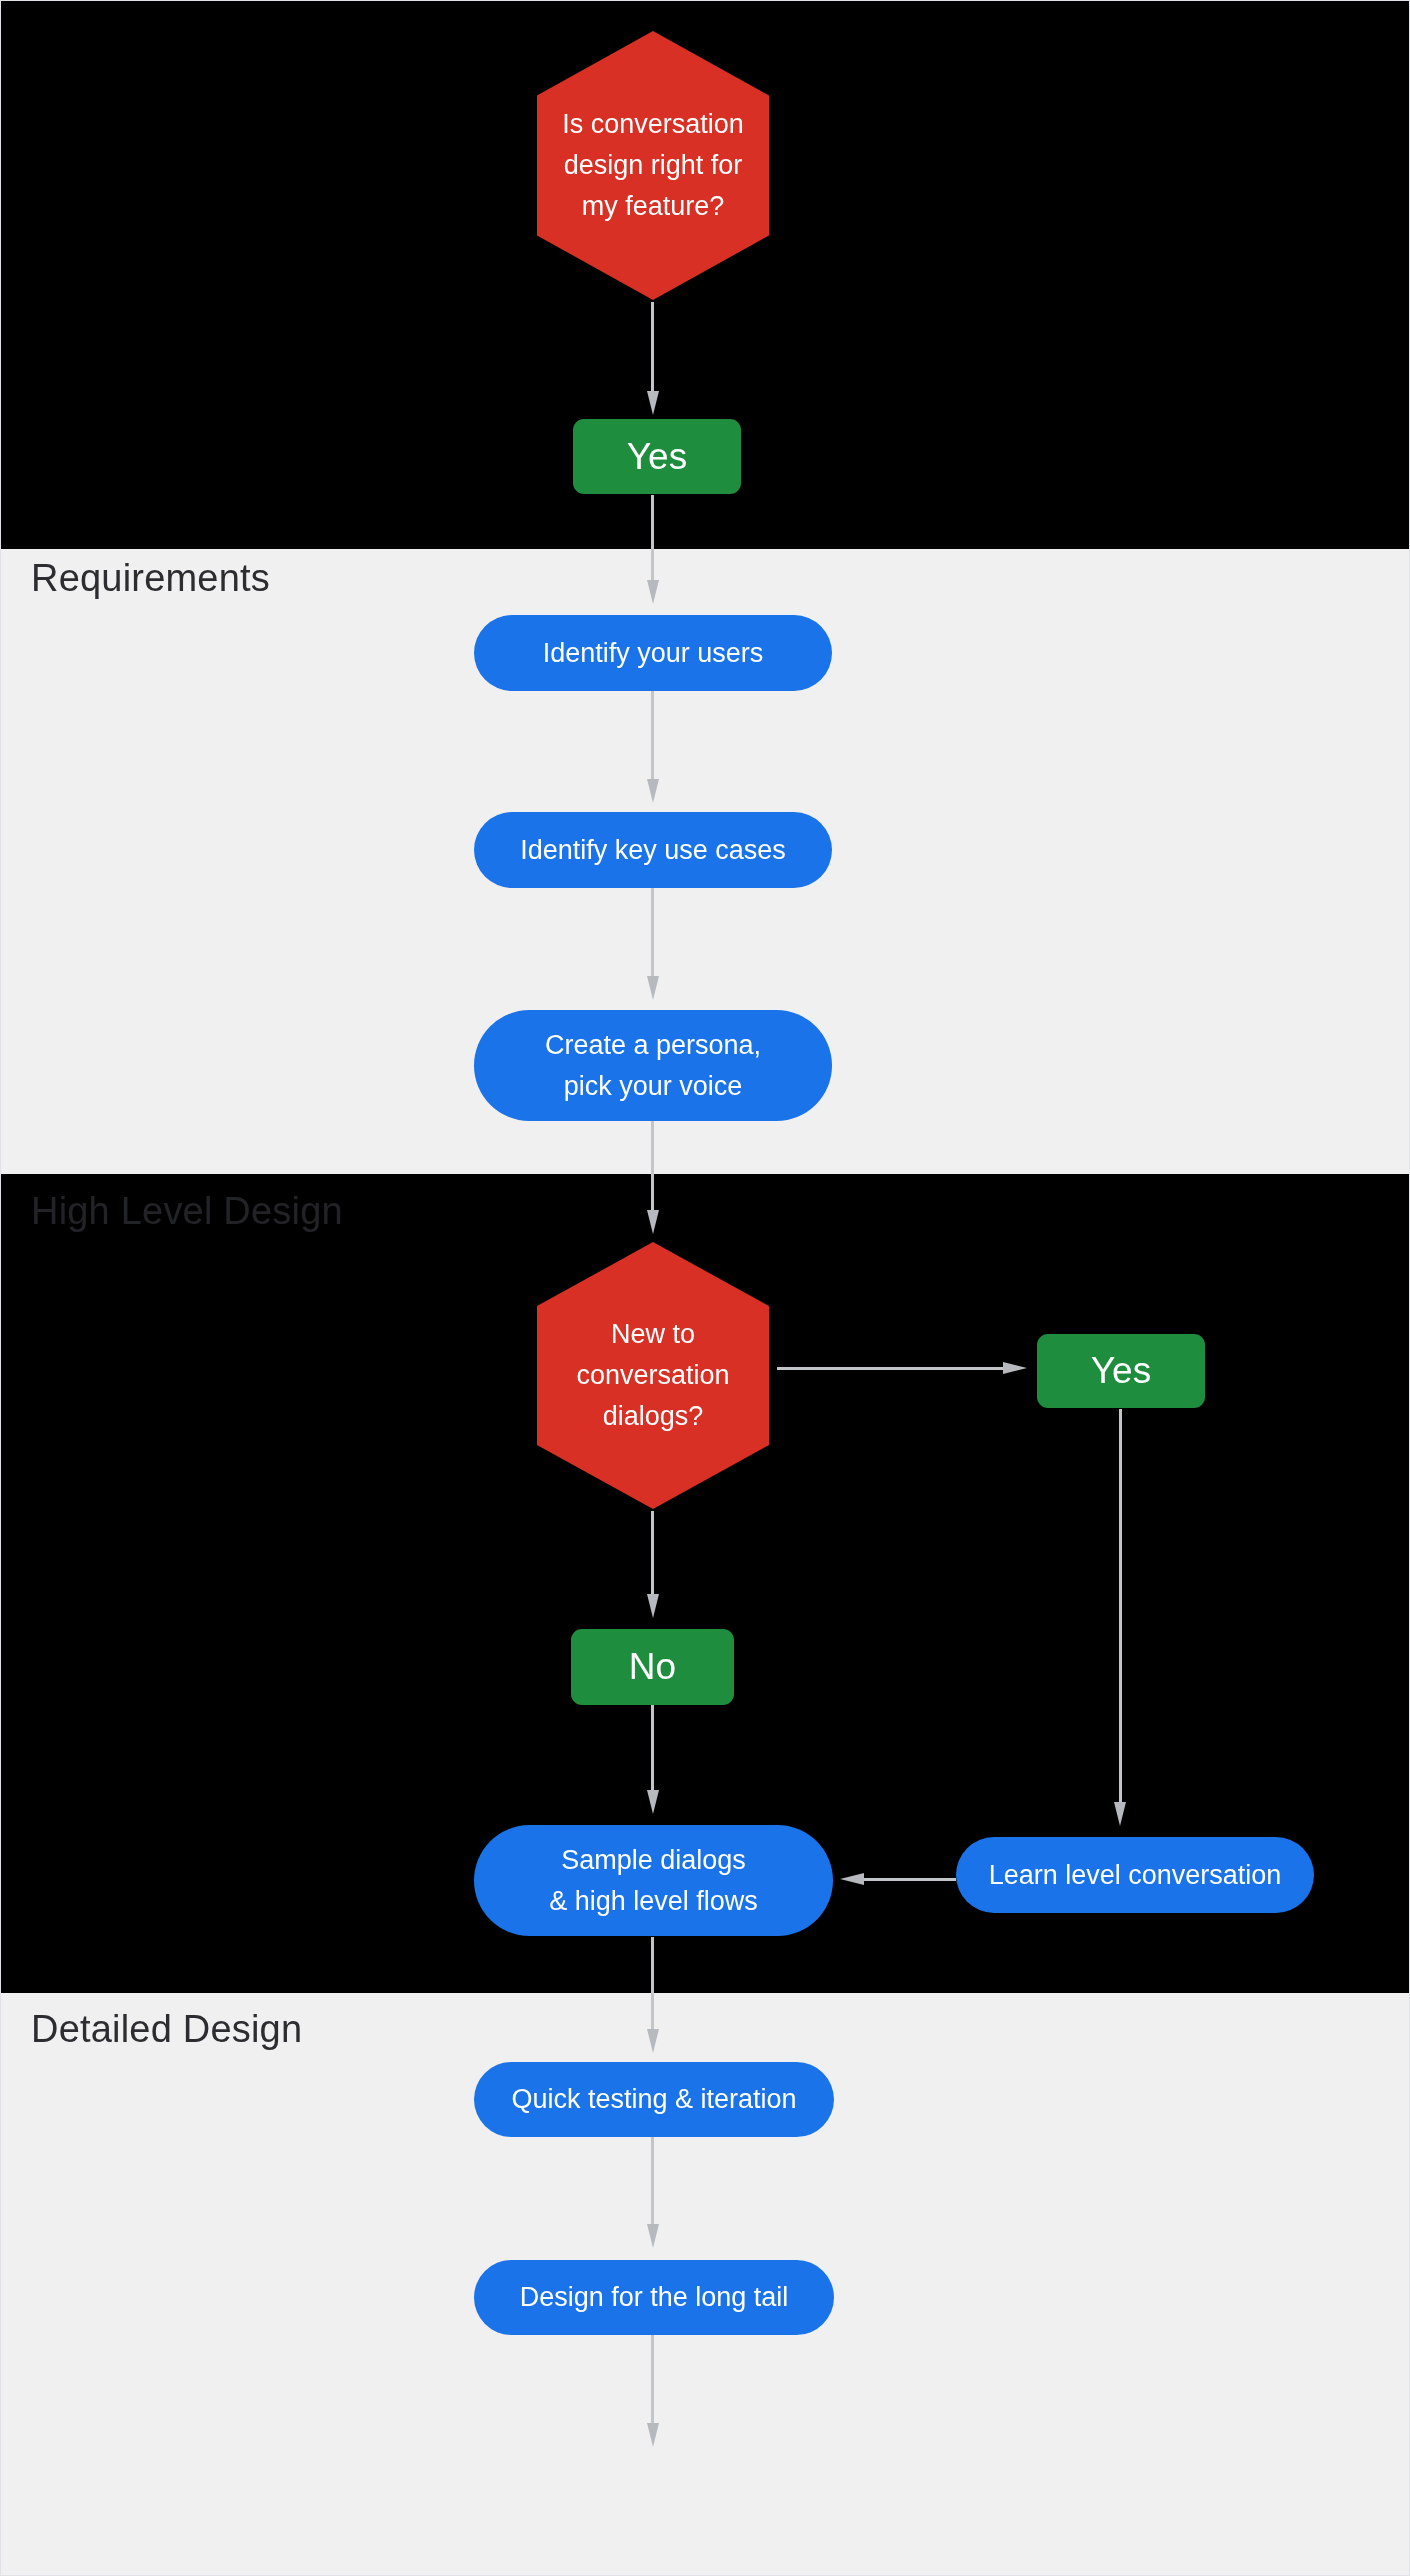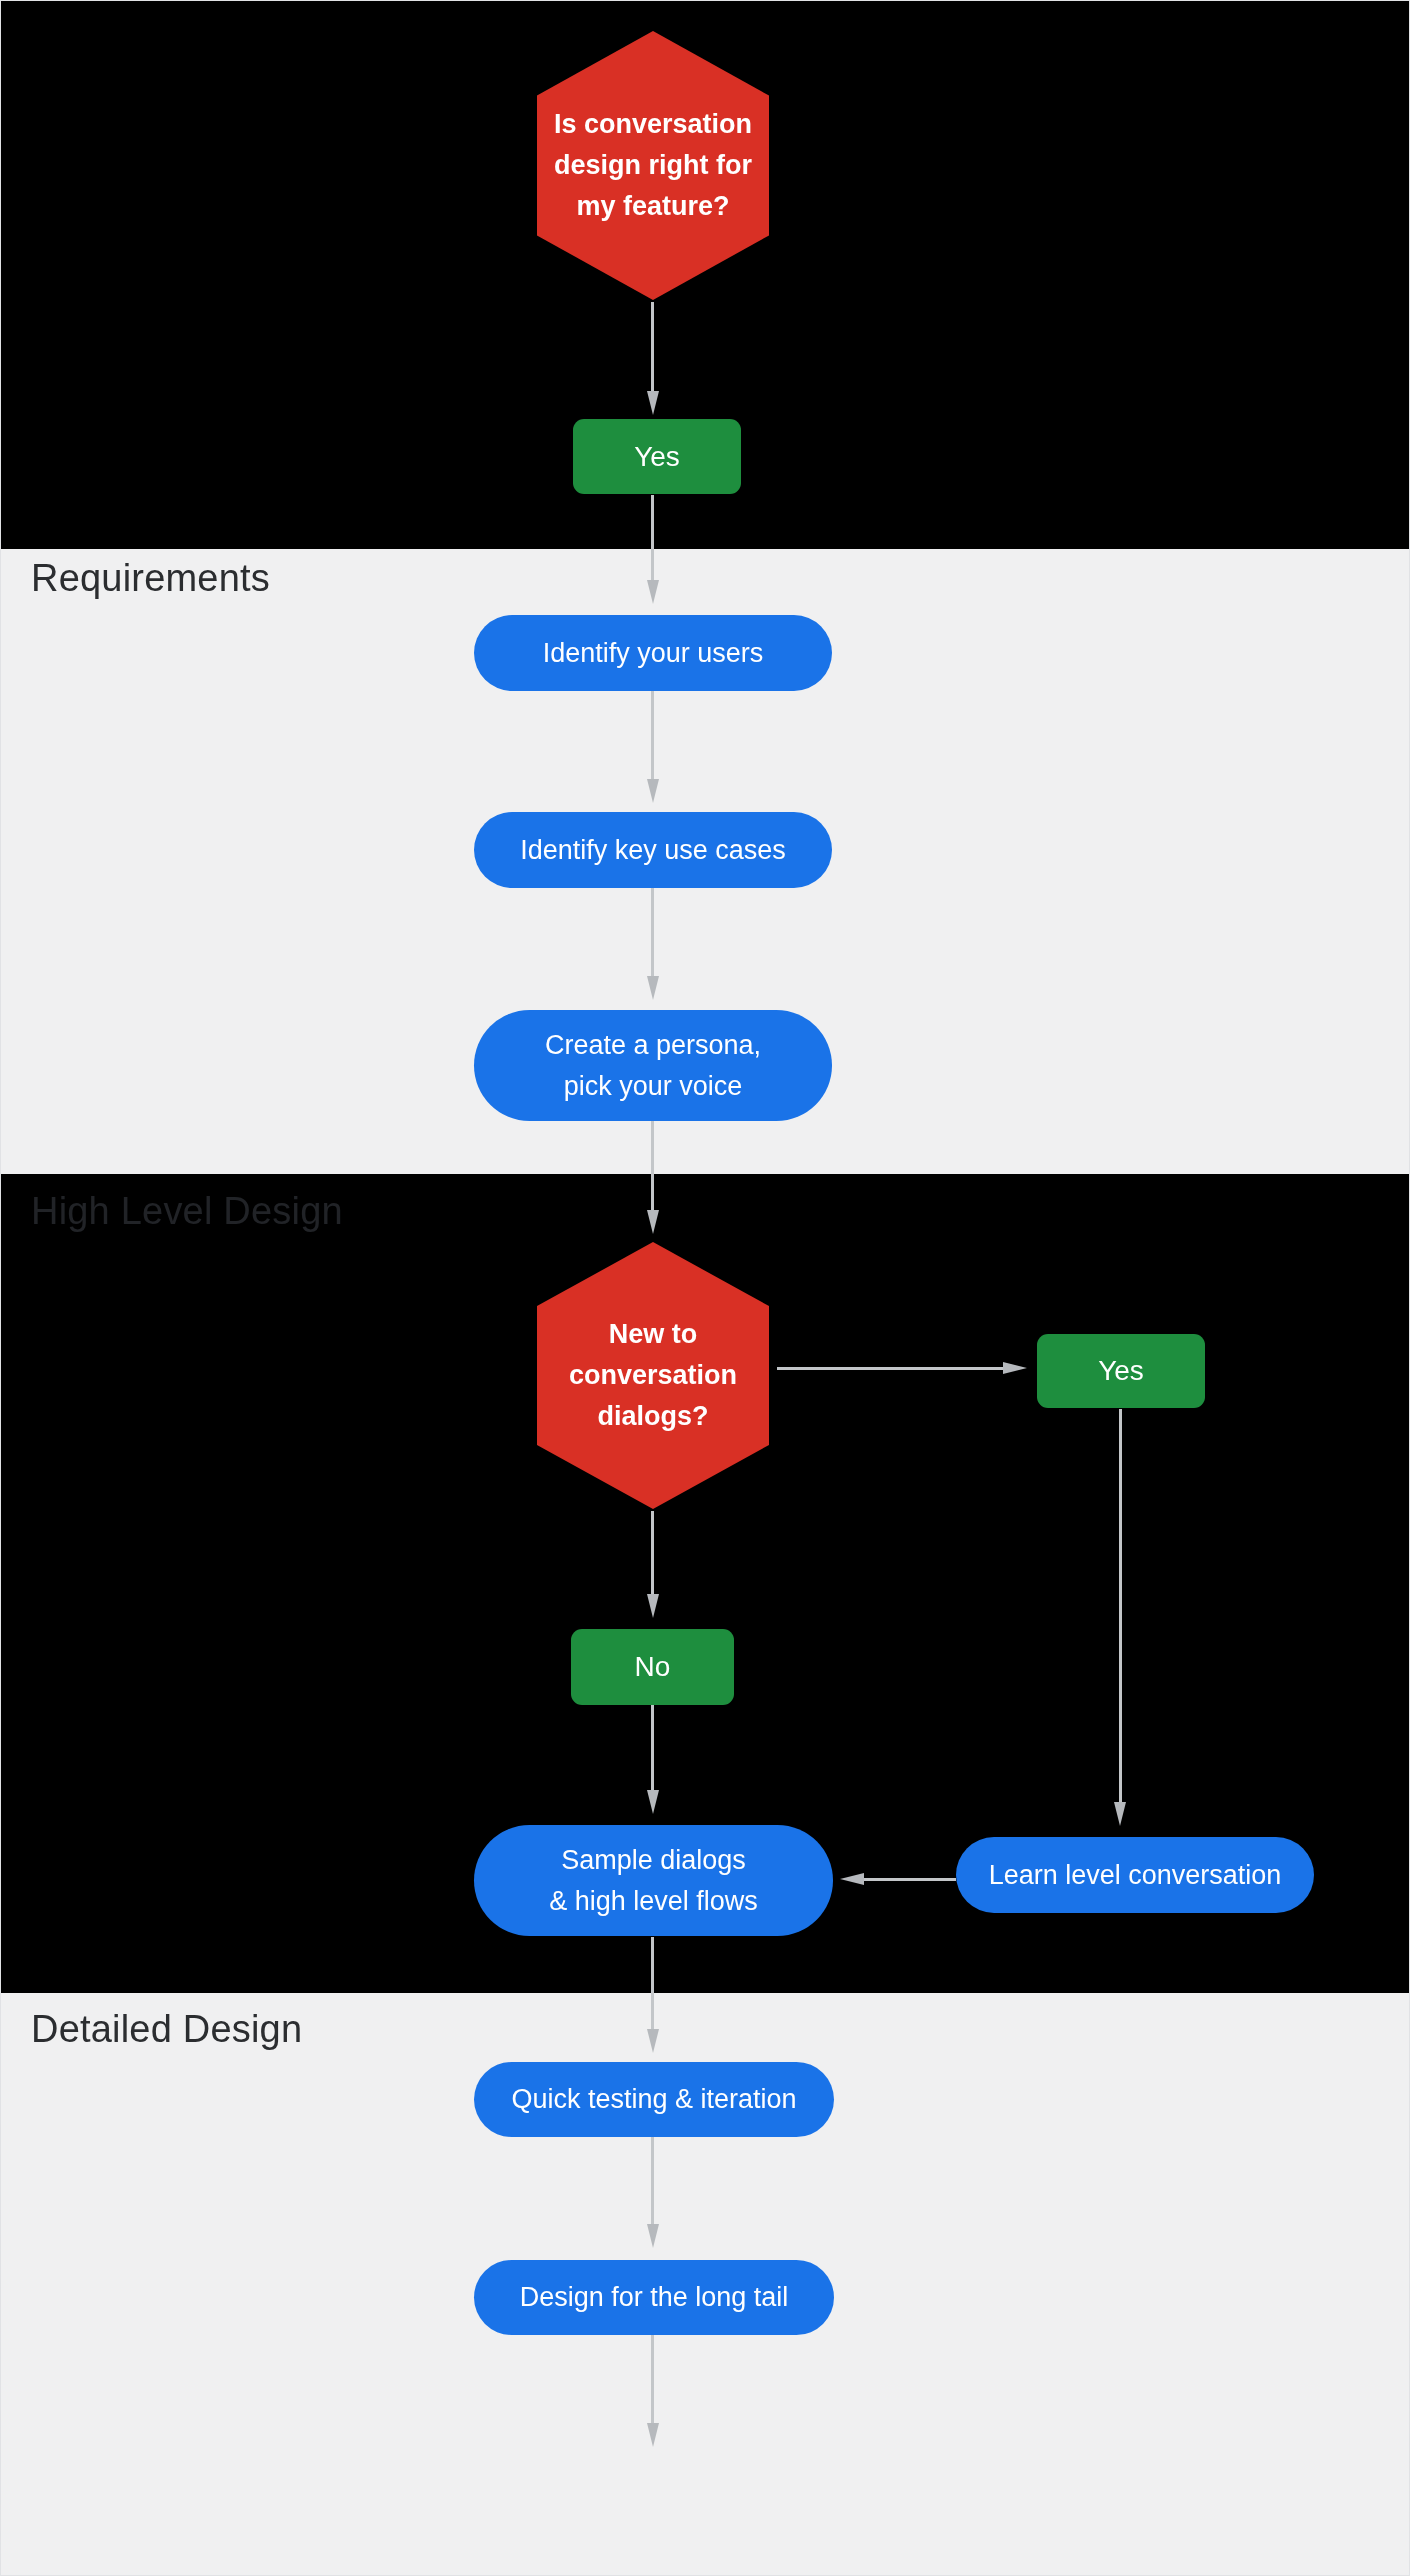--- a/index.html
+++ b/index.html
@@ -10,23 +10,23 @@
   }
   .frame{position:absolute;inset:0;border:1.9px solid #e1e2e5;pointer-events:none;z-index:50;}
   .sec{position:absolute;left:0;width:100%;}
   .sec.dark{background:#000000;}
   .sec.light{background:#f0f0f1;}
   .sec-label{position:absolute;left:31px;font-size:38px;line-height:46px;letter-spacing:0.2px;}
   .sec-label.on-light{color:#2b2d30;}
   .sec-label.on-dark{color:#212327;}
   .node{position:absolute;display:flex;align-items:center;justify-content:center;
         color:#fff;text-align:center;white-space:pre-line;}
-  .hex{background:#d93025;font-size:27px;font-weight:700;line-height:41px;
+  .hex{background:#d93025;font-size:27px;font-weight:400;line-height:41px;
        clip-path:polygon(50% 0%,100% 24%,100% 76%,50% 100%,0% 76%,0% 24%);}
-  .btn{background:#1e8e3e;border-radius:11px;font-size:28px;font-weight:500;}
+  .btn{background:#1e8e3e;border-radius:11px;font-size:37px;font-weight:500;}
   .pill{background:#1a73e8;border-radius:56px;font-size:27px;font-weight:500;line-height:41px;}
   .vline{position:absolute;width:2.8px;background:#c3c6c9;}
   .hline{position:absolute;height:2.8px;background:#c3c6c9;}
   .ah{position:absolute;width:0;height:0;}
   .ah.down{border-left:6.5px solid transparent;border-right:6.5px solid transparent;border-top:24px solid #b6b9bd;}
   .ah.right{border-top:6.5px solid transparent;border-bottom:6.5px solid transparent;border-left:24px solid #b6b9bd;}
   .ah.left{border-top:6.5px solid transparent;border-bottom:6.5px solid transparent;border-right:24px solid #b6b9bd;}
 </style>
 </head>
 <body>

